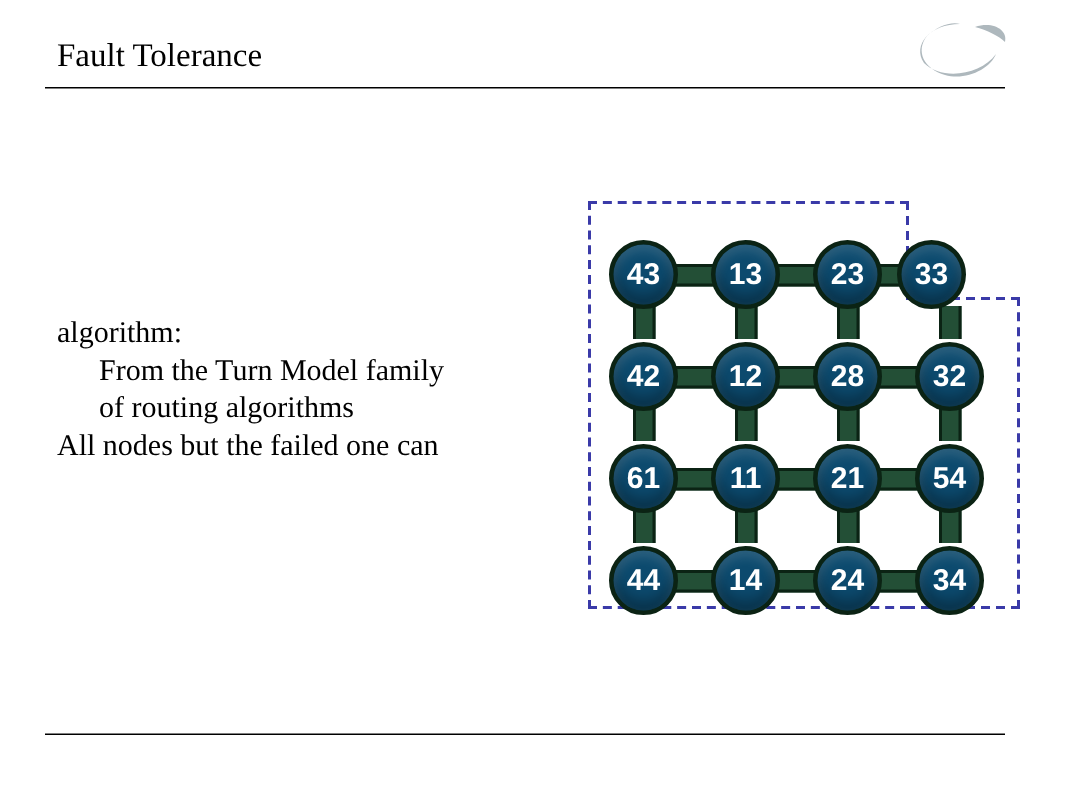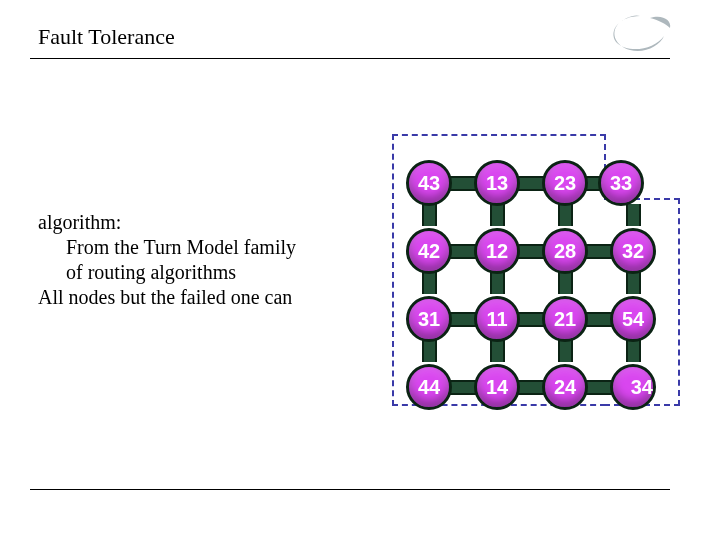--- a/index.html
+++ b/index.html
@@ -67,21 +67,21 @@
   .grid {
     position: absolute;
     top: 26px;
     left: 14px;
   }
   .node {
     position: absolute;
     width: 46px;
     height: 46px;
     border-radius: 50%;
-    background: #d946ef;
+    background: #0c4a6e;
     border: 3px solid #0b2314;
     box-shadow: inset 0 4px 8px rgba(255,255,255,0.15), inset 0 -6px 10px rgba(0,0,0,0.35);
     color: #fff;
     font-family: Arial, Helvetica, sans-serif;
     font-weight: bold;
     font-size: 20px;
     text-align: center;
     line-height: 40px;
   }
   .hconn {
@@ -170,25 +170,25 @@
     <div class="node" style="top:0; left:0;">43</div>
     <div class="node" style="top:0; left:68px;">13</div>
     <div class="node" style="top:0; left:136px;">23</div>
     <div class="node" style="top:0; left:192px;">33</div>
 
     <div class="node" style="top:68px; left:0;">42</div>
     <div class="node" style="top:68px; left:68px;">12</div>
     <div class="node" style="top:68px; left:136px;">28</div>
     <div class="node" style="top:68px; left:204px;">32</div>
 
-    <div class="node" style="top:136px; left:0;">31</div>
+    <div class="node" style="top:136px; left:0;">61</div>
     <div class="node" style="top:136px; left:68px;">11</div>
     <div class="node" style="top:136px; left:136px;">21</div>
     <div class="node" style="top:136px; left:204px;">54</div>
 
     <div class="node" style="top:204px; left:0;">44</div>
     <div class="node" style="top:204px; left:68px;">14</div>
     <div class="node" style="top:204px; left:136px;">24</div>
-    <div class="node" style="top:204px; left:204px;text-align:right;">34</div>
+    <div class="node" style="top:204px; left:204px;">34</div>
   </div>
 </div>
 
 <hr class="footer-line">
 
 </body></html>

